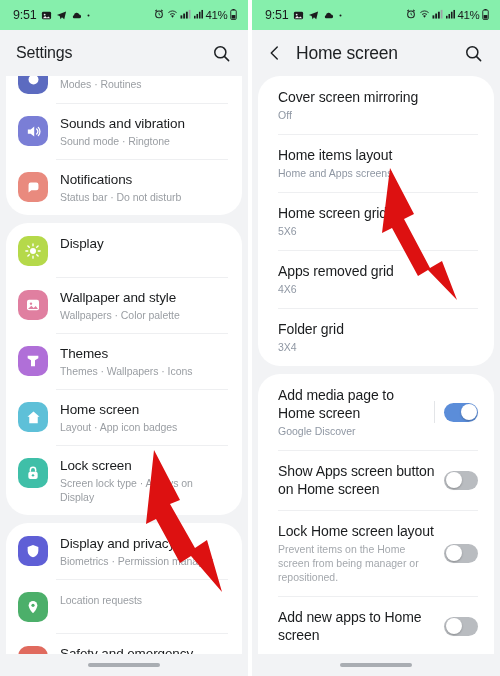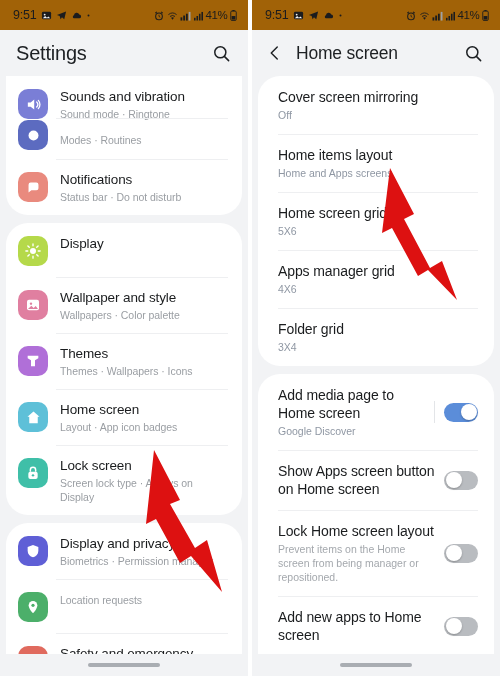--- a/index.html
+++ b/index.html
@@ -17,37 +17,37 @@
     overflow: hidden;
   }
   .phone.right { margin-left: 4px; width: 248px; }
 
   
   .statusbar {
     height: 30px;
     display: flex; align-items: center;
     justify-content: space-between;
     padding: 0 11px 0 13px;
-    background: #a16207;
+    background: #86efac;
   }
   .sb-left { display: flex; align-items: center; gap: 4px; }
   .sb-time { font-size: 12.5px; color: #1b1c1e; letter-spacing: -0.2px; font-weight: 400; }
-  .sb-right { display: flex; align-items: flex-end; gap: 2.5px; }
+  .sb-right { display: flex; align-items: flex-start; gap: 2.5px; }
   .sb-pct { font-size: 11.5px; color: #1b1c1e; letter-spacing:-0.3px; }
   .ic { display:block; }
 
   
   .header {
     height: 46px;
     display: flex; align-items: center;
     padding: 0 14px 0 16px;
     background: #f2f3f5;
   }
   .header .title {
-    font-size: 20px; color: #1d2023; font-weight: 400;
+    font-size: 16px; color: #1d2023; font-weight: 400;
     letter-spacing: -0.2px; flex: 1;
   }
   .header.sub { padding-left: 10px; }
   .header.sub .title { font-size: 17.5px; margin-left: 8px; }
   .back-btn { width: 26px; height: 26px; display:flex; align-items:center; justify-content:center; }
   .search-btn { width: 26px; height: 26px; display:flex; align-items:center; justify-content:center; }
 
   
   .body { position: relative; height: calc(676px - 76px); overflow: hidden; }
   .card {
@@ -175,44 +175,44 @@
         <svg width="19" height="19" viewBox="0 0 24 24">
             <circle cx="10.5" cy="10.5" r="7" fill="none" stroke="#1d2023" stroke-width="1.9"></circle>
             <path d="M15.6 15.6L21 21" stroke="#1d2023" stroke-width="1.9" stroke-linecap="round"></path>
           </svg>
       </div>
     </div>
 
     <div class="body">
 
       <div class="card first">
+        <div class="row" style="padding-top:0;padding-bottom:9px;margin-top:-14px;">
+          <div class="icon-wrap">
+            <div class="sq" style="background:#5c6bc0;">
+              <svg width="17" height="17" viewBox="0 0 24 24">
+                  <circle cx="12" cy="12" r="7" fill="#fff"></circle>
+                </svg>
+            </div>
+          </div>
+          <div class="txt">
+            <div class="t2" style="margin-top:14px;">Modes · Routines</div>
+          </div>
+        </div>
         <div class="row">
           <div class="icon-wrap">
             <div class="sq" style="background:#7a7ed6;">
               <svg width="17" height="17" viewBox="0 0 24 24">
                   <path d="M4 9v6h4l5 4V5L8 9H4z" fill="#fff"></path>
                   <path d="M16.5 8.5a5 5 0 010 7M18.8 6.2a8.5 8.5 0 010 11.6" stroke="#fff" stroke-width="1.8" fill="none" stroke-linecap="round"></path>
                 </svg>
             </div>
           </div>
           <div class="txt">
             <div class="t1">Sounds and vibration</div>
             <div class="t2">Sound mode · Ringtone</div>
-          </div>
-        </div>
-        <div class="row" style="padding-top:0;padding-bottom:9px;margin-top:-14px;">
-          <div class="icon-wrap">
-            <div class="sq" style="background:#5c6bc0;">
-              <svg width="17" height="17" viewBox="0 0 24 24">
-                  <circle cx="12" cy="12" r="7" fill="#fff"></circle>
-                </svg>
-            </div>
-          </div>
-          <div class="txt">
-            <div class="t2" style="margin-top:14px;">Modes · Routines</div>
           </div>
         </div>
         <div class="row">
           <div class="icon-wrap">
             <div class="sq" style="background:#e98a7e;">
               <svg width="17" height="17" viewBox="0 0 24 24">
                   <path d="M5 8a3 3 0 013-3h8a3 3 0 013 3v5a3 3 0 01-3 3H9l-4 3V8z" fill="#fff"></path>
                 </svg>
             </div>
           </div>
@@ -434,21 +434,21 @@
           </div>
         </div>
         <div class="rrow">
           <div class="rtxt">
             <div class="r1">Home screen grid</div>
             <div class="r2">5X6</div>
           </div>
         </div>
         <div class="rrow">
           <div class="rtxt">
-            <div class="r1">Apps manager grid</div>
+            <div class="r1">Apps removed grid</div>
             <div class="r2">4X6</div>
           </div>
         </div>
         <div class="rrow">
           <div class="rtxt">
             <div class="r1">Folder grid</div>
             <div class="r2">3X4</div>
           </div>
         </div>
       </div>

